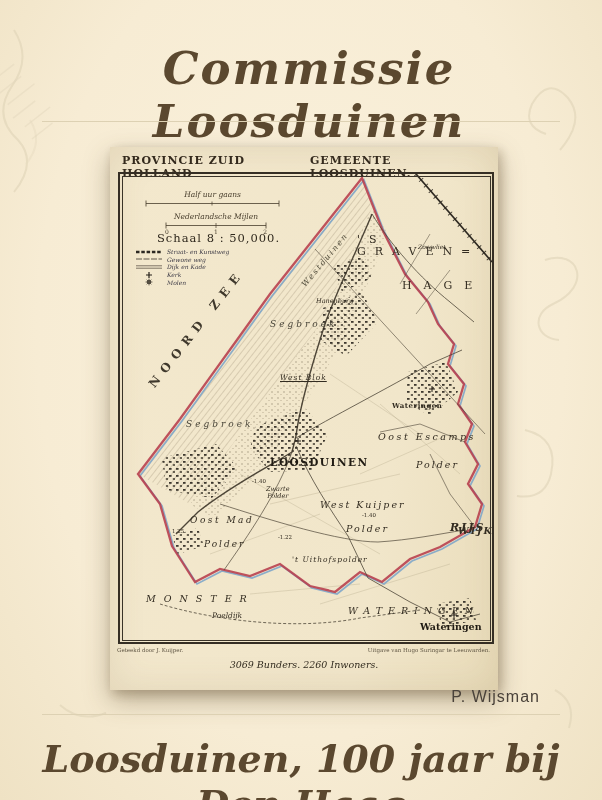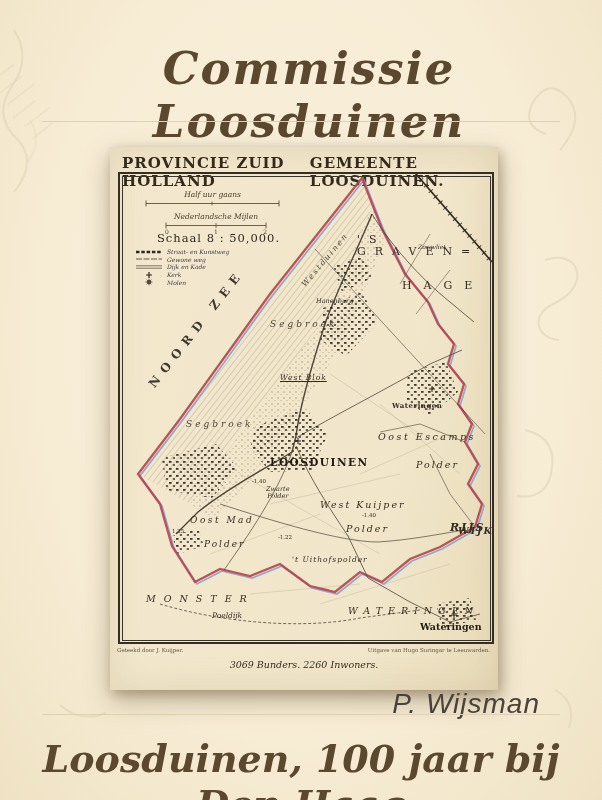--- a/index.html
+++ b/index.html
@@ -8,32 +8,32 @@
     background:radial-gradient(ellipse at 50% 42%, #faf1dc 0%, #f7ecd4 62%, #efe2c4 100%);
     font-family:"DejaVu Serif", serif; color:#57452e;}
   .bg-squiggles{position:absolute;inset:0;pointer-events:none;}
   .page-title{position:absolute;top:34px;left:0;width:602px;text-align:center;
     font-family:"DejaVu Serif", serif;font-style:italic;font-weight:bold;
     font-size:45px;letter-spacing:2px;color:#5b482f;margin:8px;}
   .divider{position:absolute;left:42px;right:42px;height:0;border-top:1.5px solid #ddd1b3;}
   .divider.d1{top:121px;}
   .divider.d2{top:714px;}
   .author{position:absolute;top:688px;right:62px;font-family:"Liberation Sans", sans-serif;
-    font-style:italic;font-size:28px;color:#4a423a;letter-spacing:1px;margin-left:45px;}
+    font-size:16px;color:#4a423a;letter-spacing:1px;margin-left:45px;}
   .subtitle{position:absolute;top:736px;left:0;width:602px;text-align:center;
     font-family:"DejaVu Serif", serif;font-style:italic;font-weight:bold;
     font-size:38px;color:#5b482f;margin:0;}
 
   
   .map-paper{position:absolute;left:110px;top:147px;width:388px;height:543px;
     background:linear-gradient(100deg,#f3e8cd 0%,#f1e6ca 70%,#e9dcba 100%);
     box-shadow:0 10px 24px rgba(90,70,40,.38), 3px 4px 10px rgba(90,70,40,.28),
       inset 0 0 36px rgba(126,100,58,.14);}
   .map-header{position:absolute;left:12px;right:10px;top:7px;display:flex;
-    justify-content:space-between;font-weight:bold;font-size:15px;letter-spacing:1px;
+    justify-content:space-between;font-weight:bold;font-size:11px;letter-spacing:1px;
     color:#33291c;}
   .map-frame{position:absolute;left:8px;top:25px;width:372px;height:468px;
     border:2px solid #352e24;}
   .map-frame::after{content:"";position:absolute;inset:1.5px;border:1px solid #3a3328;
     pointer-events:none;}
   .carto{position:absolute;left:0;top:0;width:372px;height:468px;}
 
   
   .ml{position:absolute;color:#332c21;font-family:"DejaVu Serif", serif;line-height:1.1;
     white-space:pre-line;transform-origin:center;}

